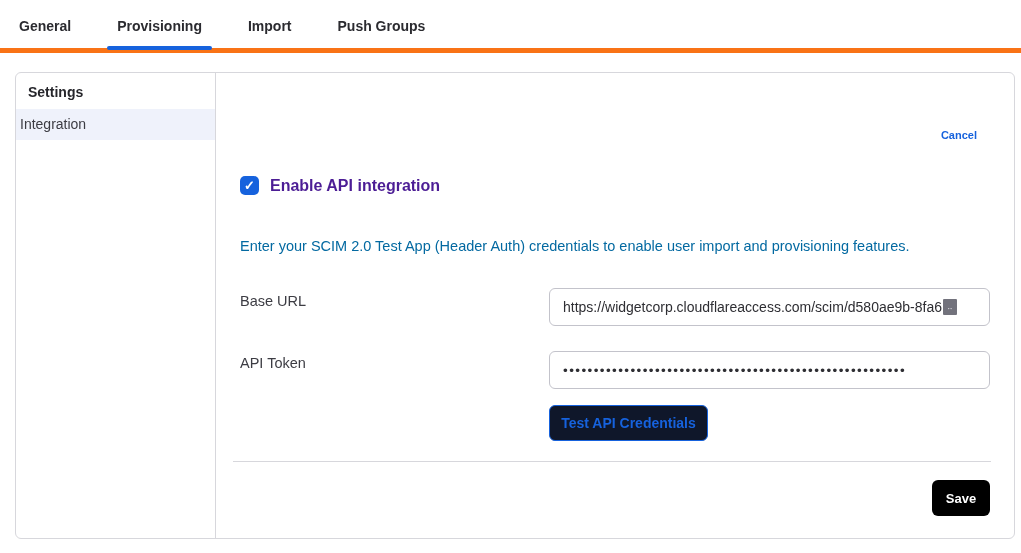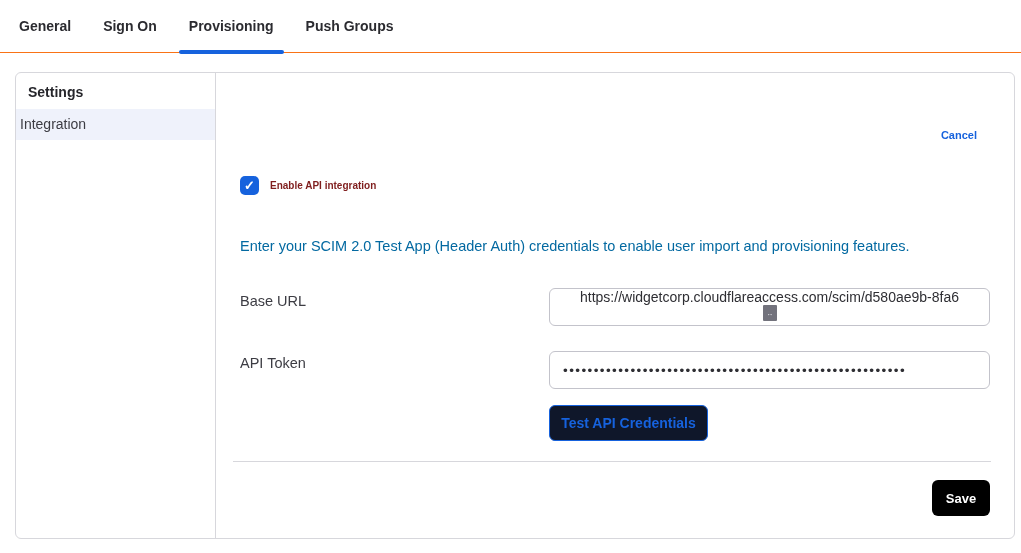--- a/index.html
+++ b/index.html
@@ -1,22 +1,22 @@
 <!DOCTYPE html>
 <html><head>
 <meta charset="utf-8">
 <style>
   * { margin:0; padding:0; box-sizing:border-box; }
   html,body { width:1021px; height:553px; background:#ffffff;
     font-family:"Liberation Sans", sans-serif; color:#26262b; overflow:hidden; }
 
   
   .tabbar { position:absolute; top:0; left:0; width:1021px; height:53px;
-    border-bottom:1px solid #f97316; display:flex; align-items:stretch;
-    padding-left:19px; gap:32px; background:#fff; }
+    border-bottom:5px solid #f97316; display:flex; align-items:stretch;
+    padding-left:19px; gap:46px; background:#fff; }
   .tab { font-size:14px; font-weight:bold; color:#2b2b30; line-height:52px;
     position:relative; white-space:nowrap; cursor:pointer; }
   .tab.active::after { content:""; position:absolute; left:-10px; right:-10px;
     bottom:-2px; height:4px; background:#1662dd; border-radius:2px; }
 
   
   .panel { position:absolute; left:8px; top:72px; width:1000px; height:467px;
     border:1px solid #d7d7dc; border-radius:6px; background:#fff;margin-left:7px; }
 
   .sidebar { position:absolute; left:0; top:0; bottom:0; width:200px;
@@ -30,35 +30,35 @@
   .content { position:absolute; left:201px; top:0; right:0; bottom:0; }
 
   .cancel-link { position:absolute; top:56px; right:37px; font-size:11px;
     font-weight:bold; color:#1662dd; cursor:pointer; }
 
   .checkbox-row { position:absolute; top:103px; left:23px; display:flex;
     align-items:center; }
   .checkbox { width:19px; height:19px; background:#1662dd; border-radius:5px;
     color:#ffffff; font-size:13px; font-weight:bold; display:flex;
     align-items:center; justify-content:center; cursor:pointer; }
-  .checkbox-label { margin-left:11px; font-size:10px; font-weight:bold;
-    color:#7f1d1d; }
+  .checkbox-label { margin-left:11px; font-size:16px; font-weight:bold;
+    color:#4c1d95; }
 
   .description { position:absolute; top:165px; left:23px; right:40px;
     font-size:14.5px; color:#0369a1; }
 
   .field-label { position:absolute; left:23px; font-size:14.5px; color:#3c3c43; }
   .label-base-url { top:220px; }
   .label-api-token { top:282px; }
 
   .input { position:absolute; left:332px; width:441px; height:38px;
     border:1px solid #c3c3cb; border-radius:6px; background:#fff;
     display:flex; align-items:center; padding:0 13px; font-size:14px;
     color:#2e2e33; overflow:hidden; white-space:nowrap; cursor:text; }
-  .input-base-url { top:215px;flex-direction:column; }
+  .input-base-url { top:215px; }
   .input-api-token { top:278px; letter-spacing:1.4px; font-size:13.5px; }
   .input-text { overflow:hidden; white-space:nowrap; }
   .trunc { flex:0 0 auto; width:14px; height:16px; background:#72727c;
     margin-left:1px; border-radius:1px; color:#d8d8de; font-size:9px;
     line-height:14px; text-align:center; overflow:hidden; }
 
   .test-btn { position:absolute; top:332px; left:332px; width:159px; height:36px;
     background:#0f172a; border:1px solid #1662dd; border-radius:6px;
     color:#1662dd; font-size:14px; font-weight:bold;
     font-family:"Liberation Sans", sans-serif; cursor:pointer; }
@@ -69,22 +69,22 @@
   .save-btn { position:absolute; top:407px; right:24px; width:58px; height:36px;
     background:#000000; border:none; border-radius:6px; color:#ffffff;
     font-size:13px; font-weight:bold;
     font-family:"Liberation Sans", sans-serif; cursor:pointer; }
 </style>
 </head>
 <body>
 
 <div class="tabbar">
   <div class="tab">General</div>
-  <div class="tab">Sign On</div>
   <div class="tab active">Provisioning</div>
+  <div class="tab">Import</div>
   <div class="tab">Push Groups</div>
 </div>
 
 <div class="panel">
 
   <div class="sidebar">
     <div class="sidebar-header">Settings</div>
     <div class="sidebar-item selected">Integration</div>
   </div>
 

